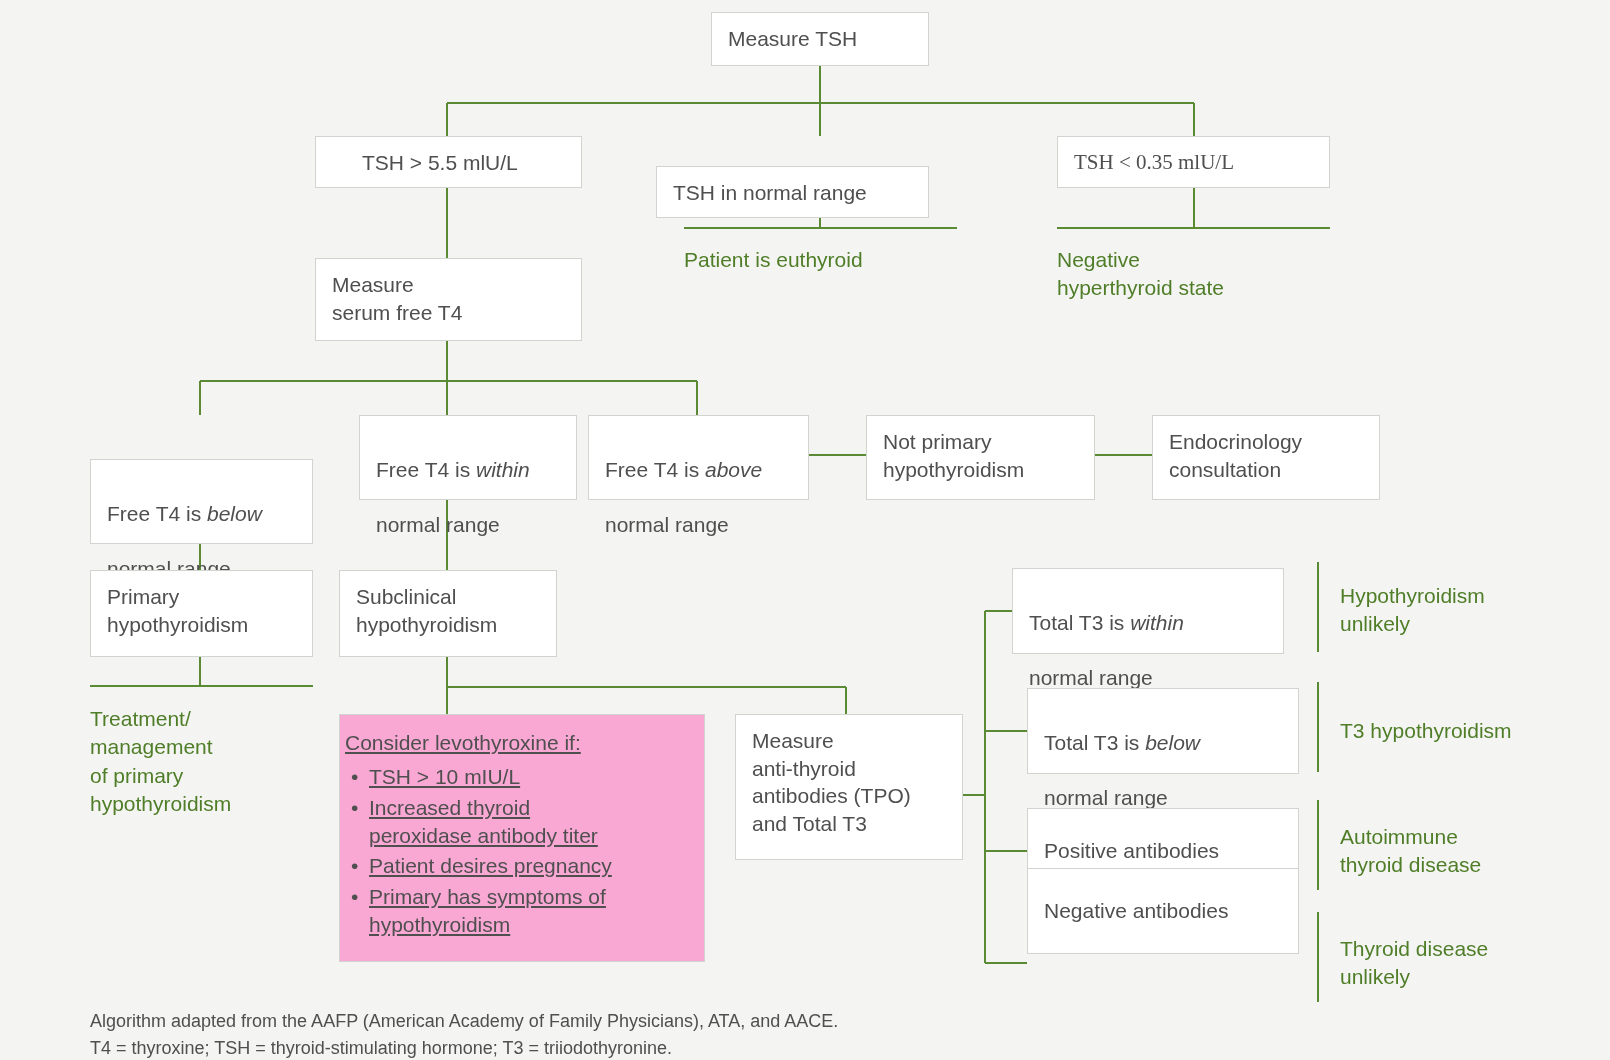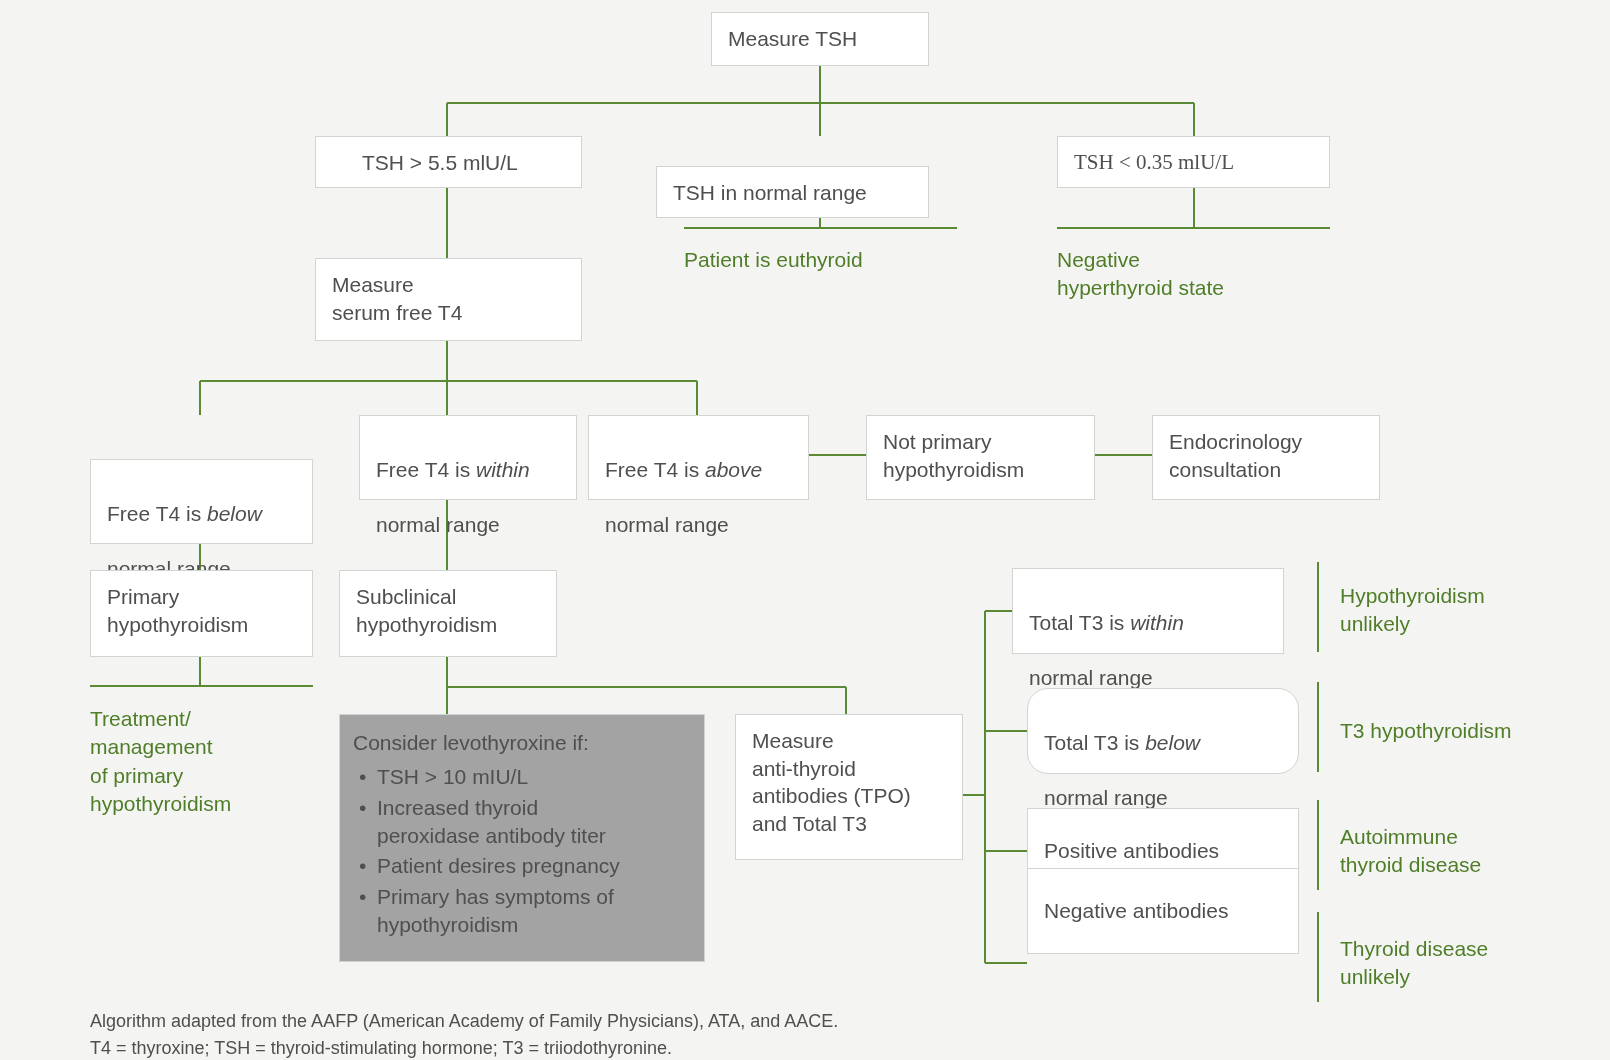--- a/index.html
+++ b/index.html
@@ -38,26 +38,27 @@
     font-size: 21px;
     line-height: 1.35;
     white-space: pre-line;
   }
   .ital {
     font-style: italic;
   }
   .bullets {
     position: absolute;
     box-sizing: border-box;
-    background: #a3a3a3;
+    background: #f9a8d4;
     border: 1px solid #d2d4cf;
     color: #4f4f4f;
     font-size: 21px;
     line-height: 1.35;
-    padding: 14px 18px 16px 13px;
+    padding: 14px 18px 16px 5px;
+    text-decoration: underline;
   }
   .bullets .head {
     margin-bottom: 6px;
   }
   .bullets ul {
     margin: 0;
     padding-left: 20px;
     list-style: none;
   }
   .bullets li {
@@ -208,21 +209,21 @@
   <div class="node" style="left:735px; top:714px; width:228px; height:146px;">Measure
 anti-thyroid
 antibodies (TPO)
 and Total T3</div>
 
   <div class="node" style="left:1012px; top:568px; width:272px; height:86px;">
     <span>Total T3 is </span><span class="ital">within</span><br>
     <span>normal range</span>
   </div>
 
-  <div class="node" style="left:1027px; top:688px; width:272px; height:86px;border-radius:21px;">
+  <div class="node" style="left:1027px; top:688px; width:272px; height:86px;">
     <span>Total T3 is </span><span class="ital">below</span><br>
     <span>normal range</span>
   </div>
 
   <div class="node" style="left:1027px; top:808px; width:272px; height:86px; display:flex; align-items:center;">Positive antibodies</div>
 
   <div class="node" style="left:1027px; top:868px; width:272px; height:86px; display:flex; align-items:center;">Negative antibodies</div>
 
   <div class="green-text" style="left:1340px; top:582px; width:250px;">Hypothyroidism
 unlikely</div>

